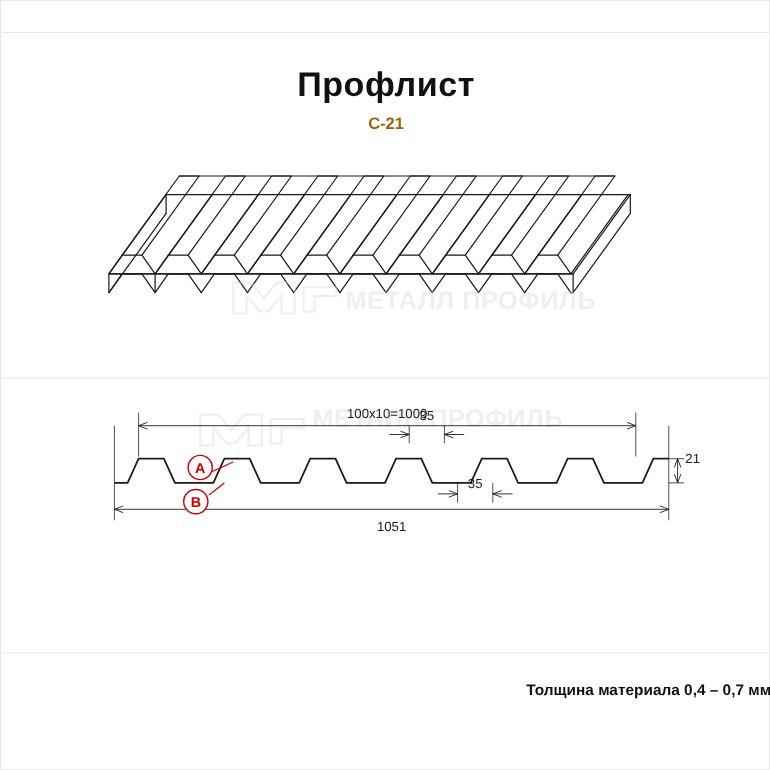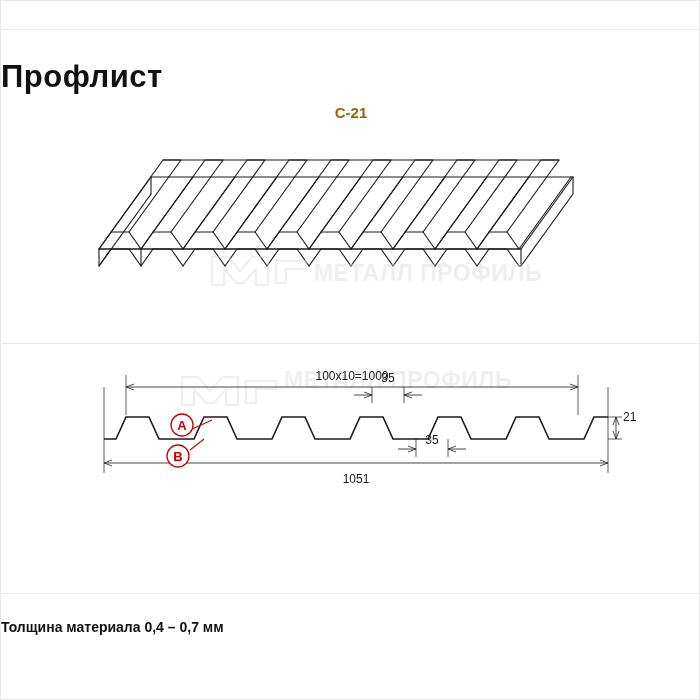--- a/index.html
+++ b/index.html
@@ -20,42 +20,42 @@
     width: 700px;
     height: 700px;
     box-sizing: border-box;
     border: 1px solid #e8e8e8;
   }
   .title {
     position: absolute;
     top: 58px;
     left: 0;
     width: 700px;
-    text-align: left;
+    text-align: center;
     font-size: 31px;
     font-weight: bold;
     letter-spacing: 0.5px;
     color: #111111;
   }
   .subtitle {
     position: absolute;
     top: 103px;
     left: 0;
     width: 700px;
     text-align: center;
     font-size: 15px;
     font-weight: bold;
     color: #a16207;
   }
   .footer-note {
     position: absolute;
     top: 618px;
     left: 0;
-    width: 636px;
-    text-align: left;
+    width: 700px;
+    text-align: right;
     font-size: 14px;
     font-weight: bold;
     color: #111111;
   }
   .iso-wrap {
     position: absolute;
     top: 148px;
     left: 80px;
     width: 540px;
     height: 130px;

